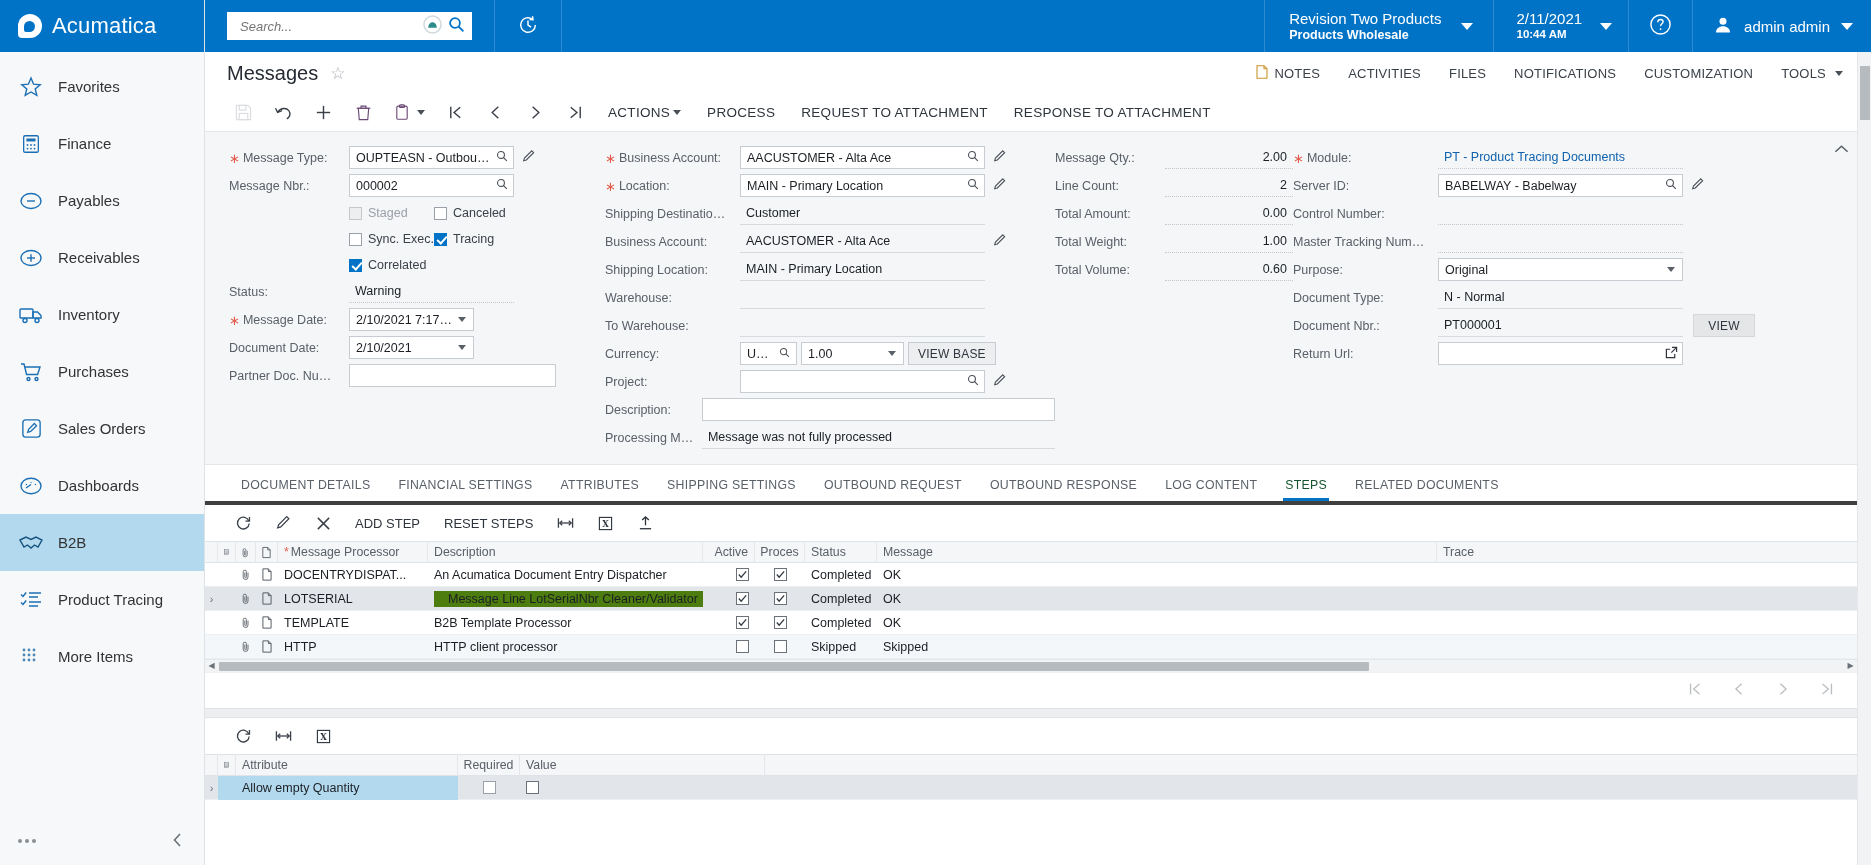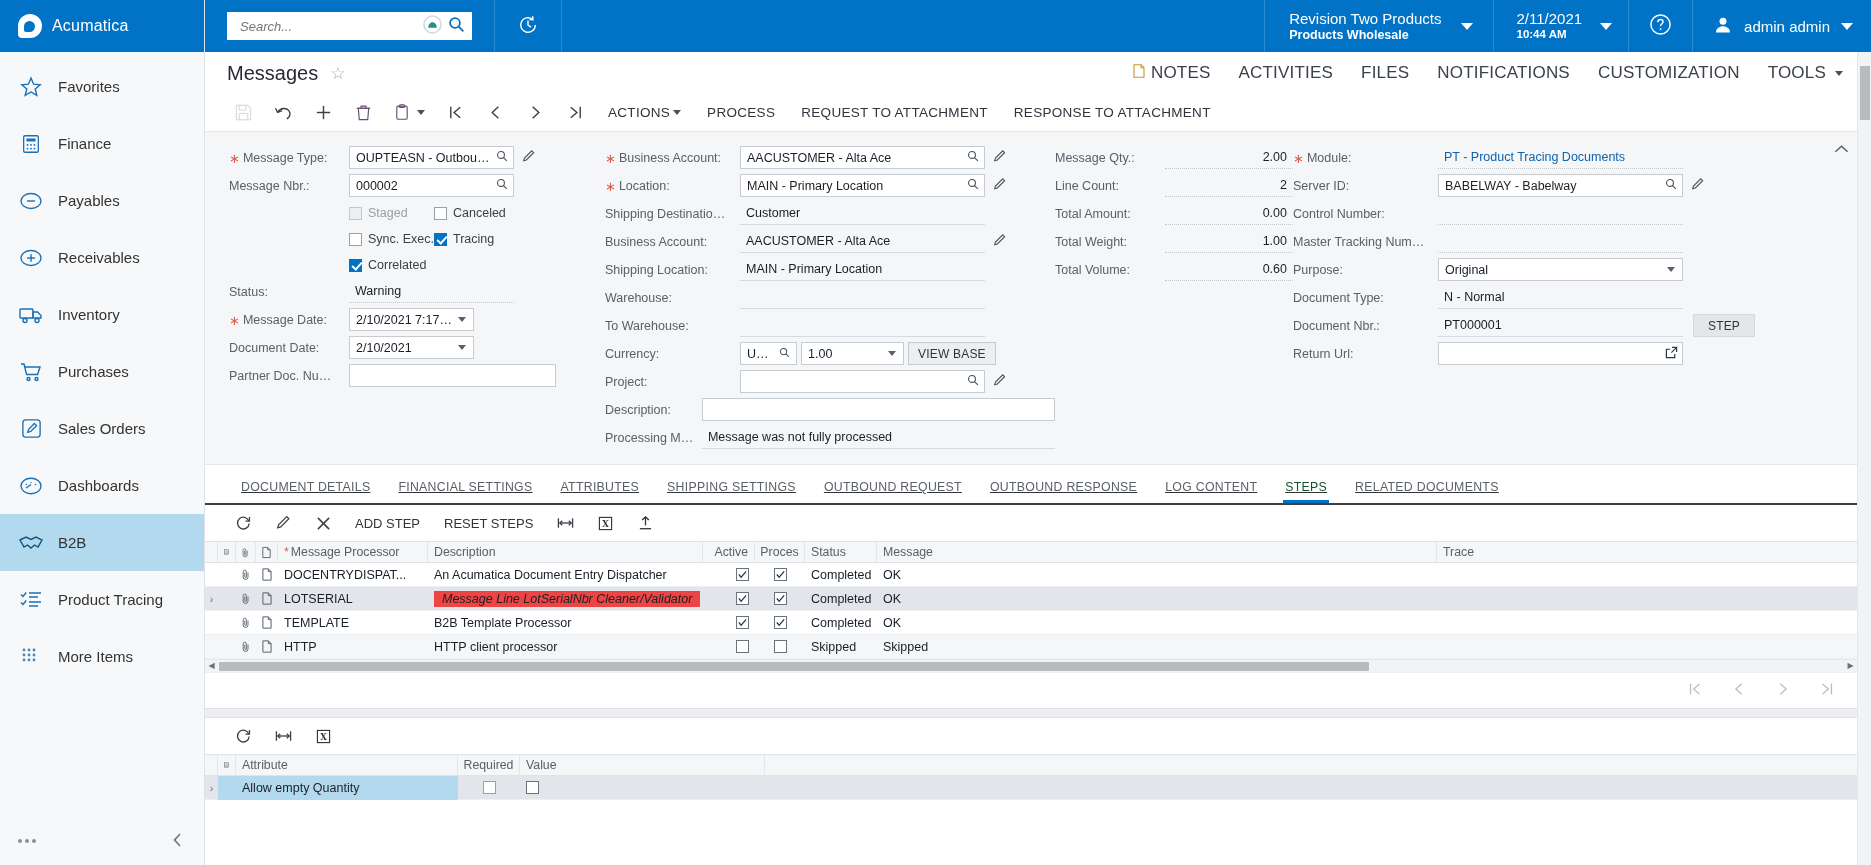--- a/index.html
+++ b/index.html
@@ -27,21 +27,21 @@
     padding-left:18px;
   }
   .sb-logo-mark {
     width:24px; height:24px; border-radius:50% 50% 50% 4px;
     background:#fff; position:relative;
   }
   .sb-logo-mark:after{
     content:""; position:absolute; left:6px; top:7px;
     width:11px; height:11px; border-radius:50% 50% 50% 2px; background:#0073c6;
   }
-  .sb-logo-text { color:#fff; font-size:16px; letter-spacing:.2px; font-weight:400; }
+  .sb-logo-text { color:#fff; font-size:22px; letter-spacing:.2px; font-weight:400; }
   .sb-items { padding-top:6px; flex:1; }
   .sb-item {
     display:flex; align-items:center; gap:14px;
     height:57px; padding-left:18px; cursor:pointer;
     color:#333; font-size:15px;
   }
   .sb-item.active { background:#b3d9ef; }
   .sb-ico { width:26px; height:26px; flex:0 0 26px; display:flex; align-items:center; justify-content:center; }
   .sb-ico svg { display:block; }
   .sb-footer {
@@ -90,21 +90,21 @@
 
   
   .page-head {
     height:42px; display:flex; align-items:center; justify-content:space-between;
     padding:0 14px 0 22px; background:#fff;
   }
   .page-title { font-size:20px; color:#262b33; display:flex; align-items:center; gap:12px; }
   .star { color:#a8adb3; font-size:17px; cursor:pointer; }
   .page-links { display:flex; align-items:center; gap:0; }
   .page-link {
-    font-size:17px; color:#3b4149; padding:0 14px; cursor:pointer;
+    font-size:13px; color:#3b4149; padding:0 14px; cursor:pointer;
     letter-spacing:.2px; display:flex; align-items:center; gap:6px;
   }
   .caret-sm { width:0;height:0;border-left:4px solid transparent;border-right:4px solid transparent;border-top:5px solid #4a5058; margin-left:3px;}
 
   
   .toolbar {
     height:38px; display:flex; align-items:center; gap:0;
     padding-left:18px; background:#fff; border-bottom:1px solid #e3e7ea;
   }
   .tool-ico {
@@ -179,21 +179,21 @@
     height:23px; border:1px solid #c6ccd2; background:#eceef0; font-size:12px;
     display:flex; align-items:center; justify-content:center; padding:0 9px; cursor:pointer;
     color:#2f353d; letter-spacing:.2px;
   }
   .btnbox.grey { background:#e4e6e8; border-color:#d4d8dc; }
   .collapse-chev { position:absolute; right:22px; top:10px; cursor:pointer; }
 
   
   .tabs {
     display:flex; align-items:flex-end; height:40px; background:#fff;
-    padding-left:22px; border-bottom:2px solid #404040;text-decoration:underline;
+    padding-left:22px; border-bottom:4px solid #404040;
   }
   .tab {
     font-size:12.3px; color:#5a6068; letter-spacing:.3px; cursor:pointer;
     padding:0 14px 9px 14px; position:relative; white-space:nowrap;
   }
   .tab.active { color:#14532d; }
   .tab.active:after {
     content:""; position:absolute; left:12px; right:12px; bottom:0; height:3px; background:#0073c6;
   }
 
@@ -223,21 +223,21 @@
   .c-sel { width:18px; flex:0 0 18px; }
   .c-clip { width:20px; flex:0 0 20px; justify-content:center; }
   .c-file { width:22px; flex:0 0 22px; justify-content:center; }
   .c-proc { width:150px; flex:0 0 150px; }
   .c-desc { width:275px; flex:0 0 275px; }
   .c-act  { width:52px; flex:0 0 52px; justify-content:flex-end; }
   .c-pro  { width:50px; flex:0 0 50px; justify-content:center; }
   .c-stat { width:72px; flex:0 0 72px; }
   .c-msg  { width:560px; flex:0 0 560px; }
   .c-trace{ flex:1; }
-  .hl { background:#ef4444; padding:1px 8px;font-style:italic; }
+  .hl { background:#4d7c0f; padding:1px 14px; }
   .reqstar { color:#e05c4b; margin-right:2px; }
 
   .gbody { position:relative; }
   .vscroll {
     position:absolute; right:0; top:0; width:13px; height:100%;
     background:#f4f6f8; border-left:1px solid #e3e7ea;
     display:flex; flex-direction:column; align-items:center; justify-content:space-between;
   }
   .vscroll .thumb { position:absolute; top:19px; width:9px; height:60px; background:#b6bbc0; border-radius:1px; }
   .hscroll-wrap {
@@ -901,21 +901,21 @@
               <span class="v staticval">N - Normal</span>
             </div>
           </div>
 
           <div class="frow">
             <div class="flbl l4">Document Nbr.:</div>
             <div class="fin ro w245">
               <span class="v staticval">PT000001</span>
             </div>
             <div class="btnbox grey" style="margin-left:10px; width:62px">
-              <span>STEP</span>
+              <span>VIEW</span>
             </div>
           </div>
 
           <div class="frow">
             <div class="flbl l4">Return Url:</div>
             <div class="fin w245">
               <span class="v"></span>
               <span><svg width="13" height="13" viewBox="0 0 14 14" fill="none" stroke="#2f353d" stroke-width="1.3">
                     <path d="M7.5 1.5h5v5"></path>
                     <line x1="12.5" y1="1.5" x2="6.8" y2="7.2"></line>

